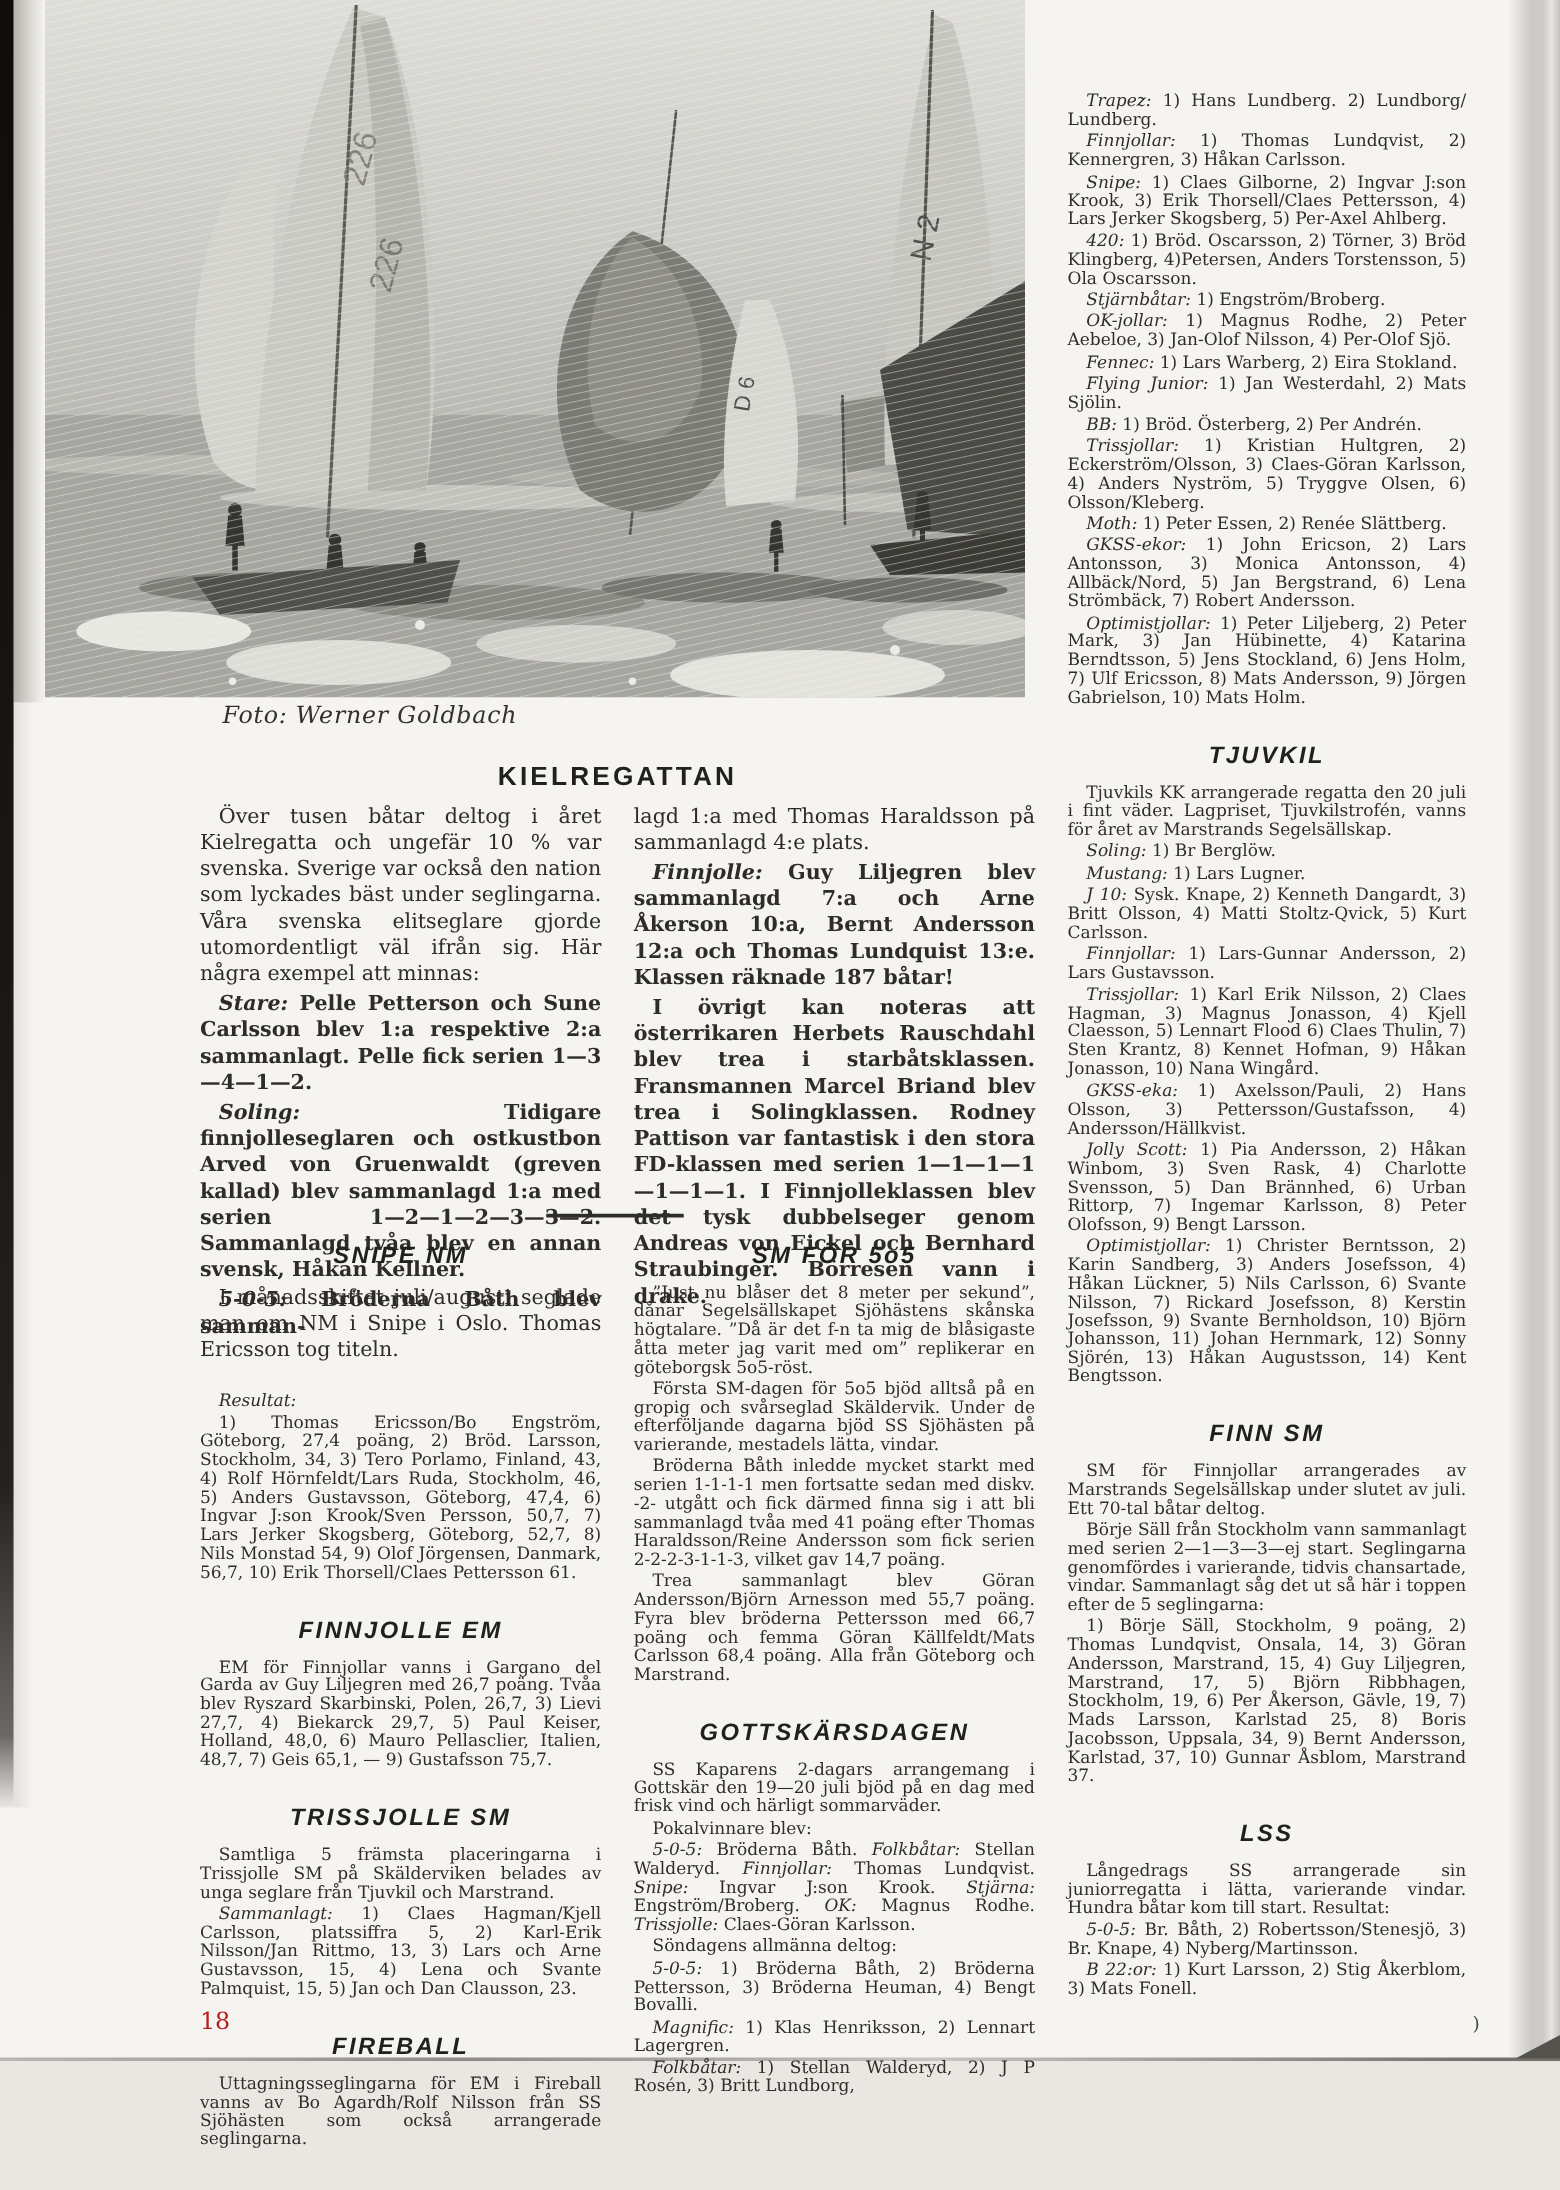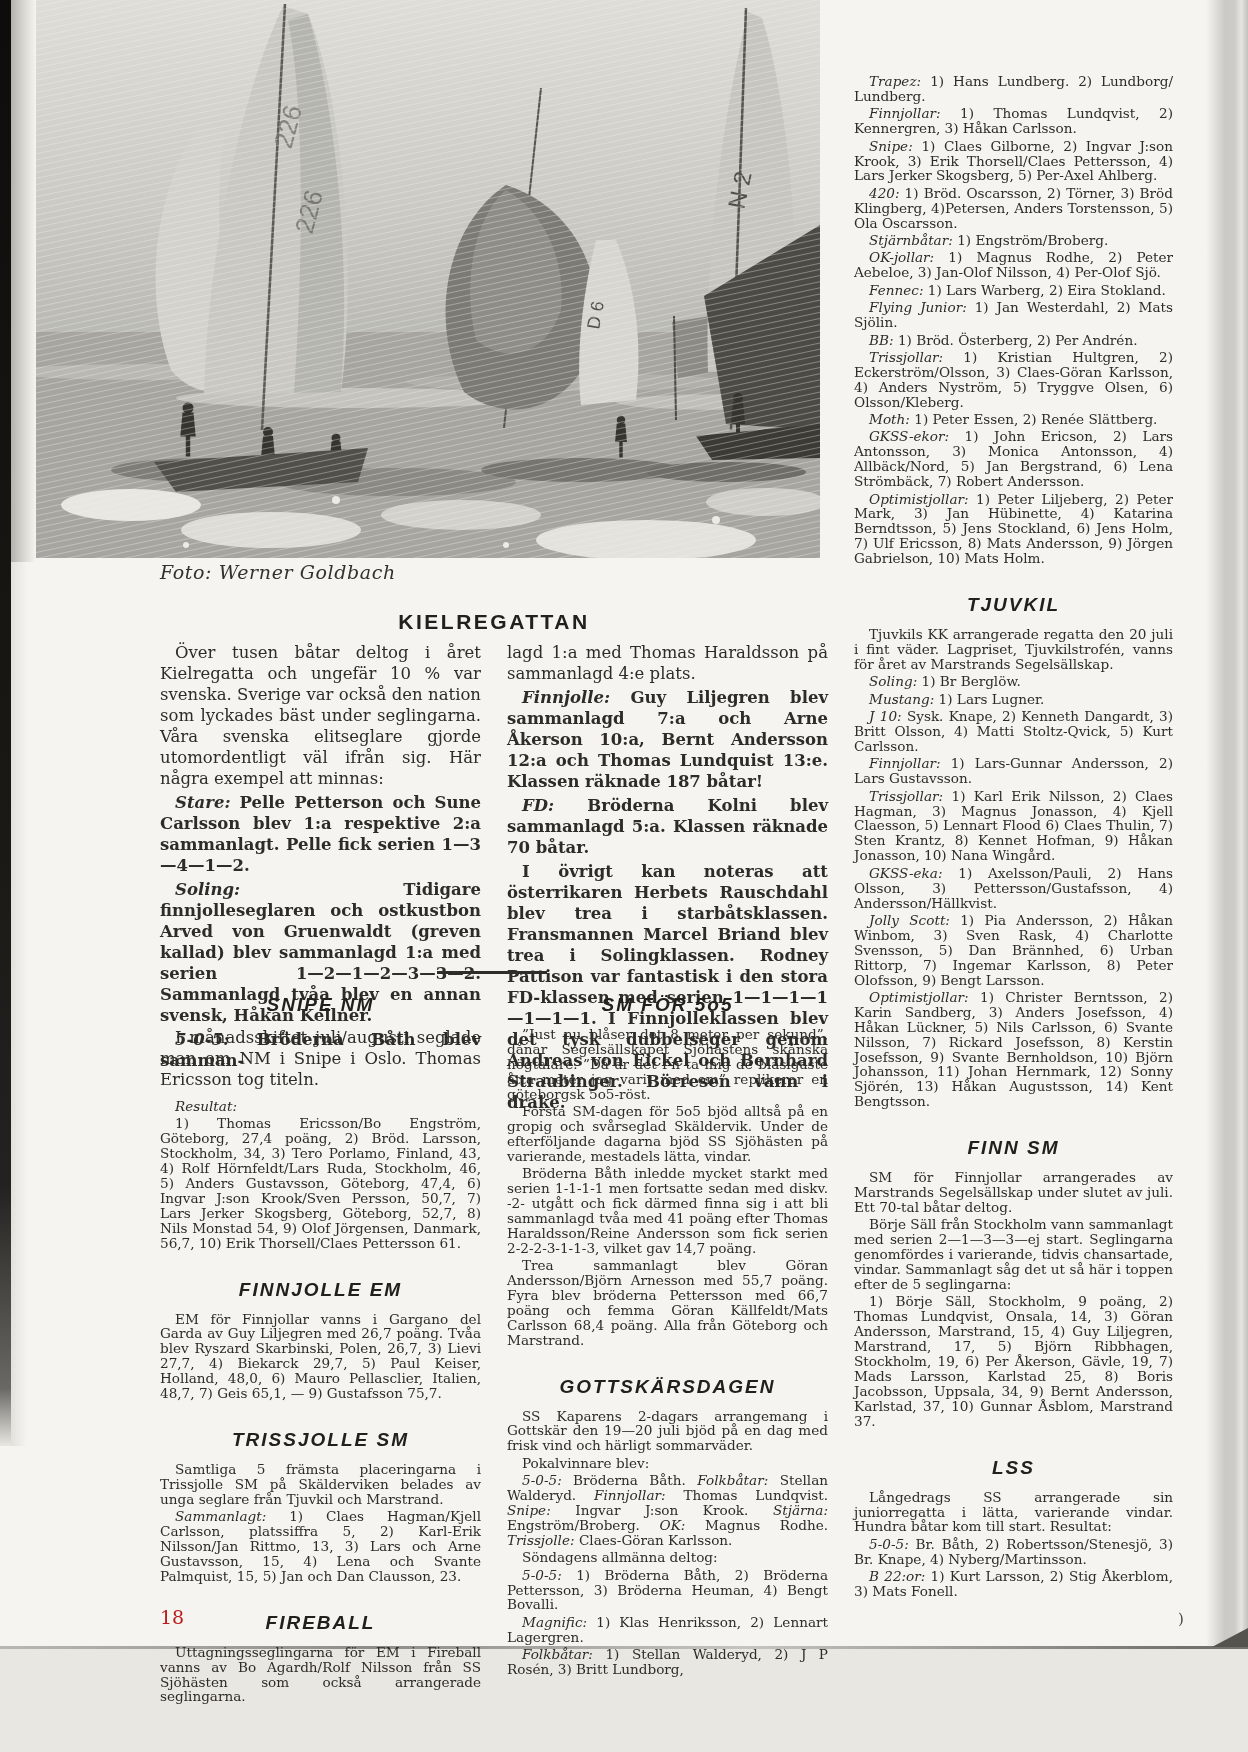--- a/index.html
+++ b/index.html
@@ -17,21 +17,21 @@
     background:linear-gradient(to right,#e3e1dc,rgba(245,244,240,0));}
   .edge-shadow{position:absolute;left:1206px;top:0;width:42px;height:1649px;
     background:linear-gradient(to right,rgba(110,108,102,0) 0%,rgba(105,103,97,0.30) 45%,rgba(88,86,82,0.26) 68%,rgba(140,138,132,0.14) 84%,rgba(88,86,80,0.32) 100%);}
   .page-bottom-line{position:absolute;left:0;top:1646px;width:1248px;height:3px;
     background:linear-gradient(to right,#b9b7b2,#8e8c87 30%,#c6c4bf 60%,#73716c 95%);}
   .below-page{position:absolute;left:0;top:1649px;width:1248px;height:103px;background:#e9e7e2;}
   .corner-wedge{position:absolute;left:1212px;top:1628px;width:36px;height:19px;background:#55534e;
     clip-path:polygon(100% 0,100% 100%,0 100%);}
   
   figure.photo{position:absolute;left:36px;top:0;width:784px;height:558px;margin:0;}
-  .caption{position:absolute;left:160px;top:561px;width:420px;font-style:italic;
+  .caption{position:absolute;left:178px;top:561px;width:420px;font-style:italic;
     font-size:19px;letter-spacing:0.6px;color:#33312c;}
   
   .head{font-family:"Liberation Sans","DejaVu Sans",sans-serif;font-weight:700;
     color:#21201c;text-align:center;margin:0;}
   h1.kiel-head{position:absolute;left:160px;top:610px;width:668px;font-size:21px;letter-spacing:2.5px;}
   h2.head{font-size:19px;letter-spacing:2px;margin:28px 0 11px;font-style:italic;}
   h2.first{margin-top:8px;}
   
   .col{position:absolute;}
   #kiel-col1{left:160px;top:642px;width:321px;}
@@ -141,33 +141,32 @@
 <h1 class="head kiel-head">KIELREGATTAN</h1>
 <div class="col large" id="kiel-col1">
     <p class="para"><span class="run">Över tusen båtar deltog i året Kielregatta och ungefär 10 % var svenska. Sverige var också den nation som lyckades bäst under seglingarna. Våra svenska elitseglare gjorde utomordentligt väl ifrån sig. Här några exempel att minnas:</span></p>
     <p class="para"><span class="lead">Stare:</span><span class="run"> Pelle Petterson och Sune Carlsson blev 1:a respektive 2:a sammanlagt. Pelle fick serien 1—3—4—1—2.</span></p>
     <p class="para"><span class="lead">Soling:</span><span class="run"> Tidigare finnjolleseglaren och ostkustbon Arved von Gruenwaldt (greven kallad) blev sammanlagd 1:a med serien 1—2—1—2—3—3—2. Sammanlagd tvåa blev en annan svensk, Håkan Kellner.</span></p>
     <p class="para"><span class="lead">5-0-5:</span><span class="run"> Bröderna Båth blev samman-</span></p>
   </div>
 <div class="col large" id="kiel-col2">
     <p class="para noind"><span class="run">lagd 1:a med Thomas Haraldsson på sammanlagd 4:e plats.</span></p>
     <p class="para"><span class="lead">Finnjolle:</span><span class="run"> Guy Liljegren blev sammanlagd 7:a och Arne Åkerson 10:a, Bernt Andersson 12:a och Thomas Lundquist 13:e. Klassen räknade 187 båtar!</span></p>
-    <p class="para"><span class="lead">FD:</span><span class="run"> Bröderna Kolni blev sammanlagd 5:a. Klassen räknade 70 båtar.</span></p>
     <p class="para"><span class="run">I övrigt kan noteras att österrikaren Herbets Rauschdahl blev trea i starbåtsklassen. Fransmannen Marcel Briand blev trea i Solingklassen. Rodney Pattison var fantastisk i den stora FD-klassen med serien 1—1—1—1—1—1—1. I Finnjolleklassen blev det tysk dubbelseger genom Andreas von Eickel och Bernhard Straubinger. Börresen vann i drake.</span></p>
   </div>
 
 <div class="mid-rule"></div>
 
 <div class="col" id="col-a">
   <section>
     <h2 class="head first">SNIPE NM</h2>
     <div class="large">
         <p class="para"><span class="run">I månadsskiftet juli/augusti seglade man om NM i Snipe i Oslo. Thomas Ericsson tog titeln.</span></p>
       </div>
-    <div class="small" style="margin-top:9px">
+    <div class="small" style="margin-top:24px">
         <p class="para"><span class="lead">Resultat:</span></p>
         <p class="para"><span class="run">1) Thomas Ericsson/Bo Engström, Göteborg, 27,4 poäng, 2) Bröd. Larsson, Stockholm, 34, 3) Tero Porlamo, Finland, 43, 4) Rolf Hörnfeldt/Lars Ruda, Stockholm, 46, 5) Anders Gustavsson, Göteborg, 47,4, 6) Ingvar J:son Krook/Sven Persson, 50,7, 7) Lars Jerker Skogsberg, Göteborg, 52,7, 8) Nils Monstad 54, 9) Olof Jörgensen, Danmark, 56,7, 10) Erik Thorsell/Claes Pettersson 61.</span></p>
       </div>
   </section>
   <section>
     <h2 class="head">FINNJOLLE EM</h2>
     <div class="small">
         <p class="para"><span class="run">EM för Finnjollar vanns i Gargano del Garda av Guy Liljegren med 26,7 poäng. Tvåa blev Ryszard Skarbinski, Polen, 26,7, 3) Lievi 27,7, 4) Biekarck 29,7, 5) Paul Keiser, Holland, 48,0, 6) Mauro Pellasclier, Italien, 48,7, 7) Geis 65,1, — 9) Gustafsson 75,7.</span></p>
       </div>
   </section>

